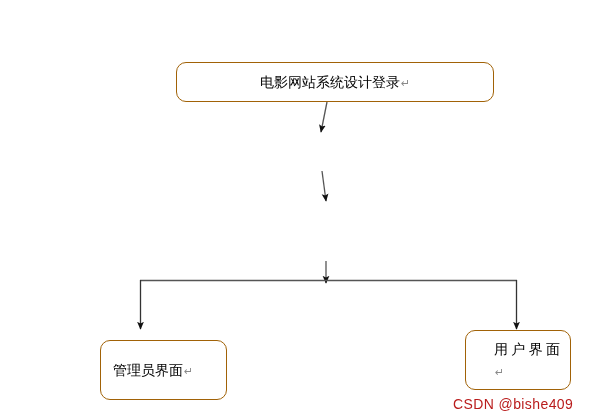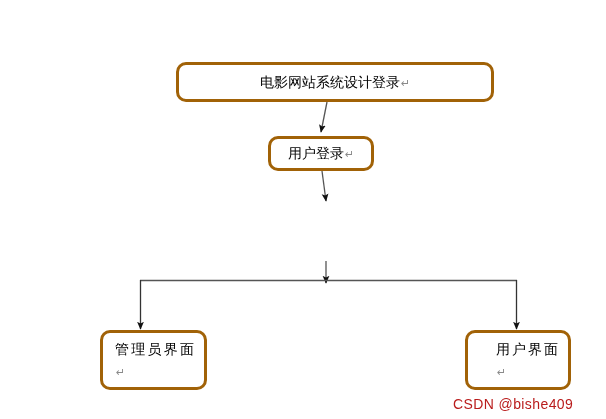--- a/index.html
+++ b/index.html
@@ -13,21 +13,21 @@
     height: 419px;
     background: #ffffff;
     overflow: hidden;
     font-family: "Liberation Sans", "DejaVu Sans", sans-serif;
   }
 
   
   .node {
     position: absolute;
     box-sizing: border-box;
-    border: 3px solid #a16207;
+    border: 1px solid #a16207;
     border-radius: 10px;
     background: #ffffff;
     display: flex;
     align-items: center;
     color: #000000;
     line-height: 1.45;
   }
   .node .label {
     display: block;
     width: 100%;
@@ -127,26 +127,23 @@
 
     <line x1="140.5" y1="280" x2="140.5" y2="329" stroke="#333333" stroke-width="1.3" marker-end="url(#arrowhead)"></line>
 
     <line x1="516.5" y1="280" x2="516.5" y2="329" stroke="#333333" stroke-width="1.3" marker-end="url(#arrowhead)"></line>
   </svg>
 
   <div class="node node-terminal" style="left:176px; top:62px; width:318px; height:40px;">
     <span class="label"><span>电影网站系统设计登录</span><span class="ret">↵</span></span>
   </div>
 
-  <div class="node node-terminal" style="left:268px; top:136px; width:106px; height:35px;">
-    <span class="label"><span>用户登录</span><span class="ret">↵</span></span>
-  </div>
 
 
-  <div class="node node-iface" style="left:100px; top:330px; width:107px; height:60px;justify-content:flex-end;">
+  <div class="node node-iface" style="left:100px; top:340px; width:127px; height:60px;justify-content:flex-end;">
     <span class="label"><span>管理员界面</span><span class="ret">↵</span></span>
   </div>
 
   <div class="node node-iface" style="left:465px; top:330px; width:106px; height:60px;padding-left:28px;">
     <span class="label"><span>用户界面</span><span class="ret">↵</span></span>
   </div>
 
   <div class="watermark" style="left:453px; top:396px;">CSDN @bishe409</div>
 
 </div>

